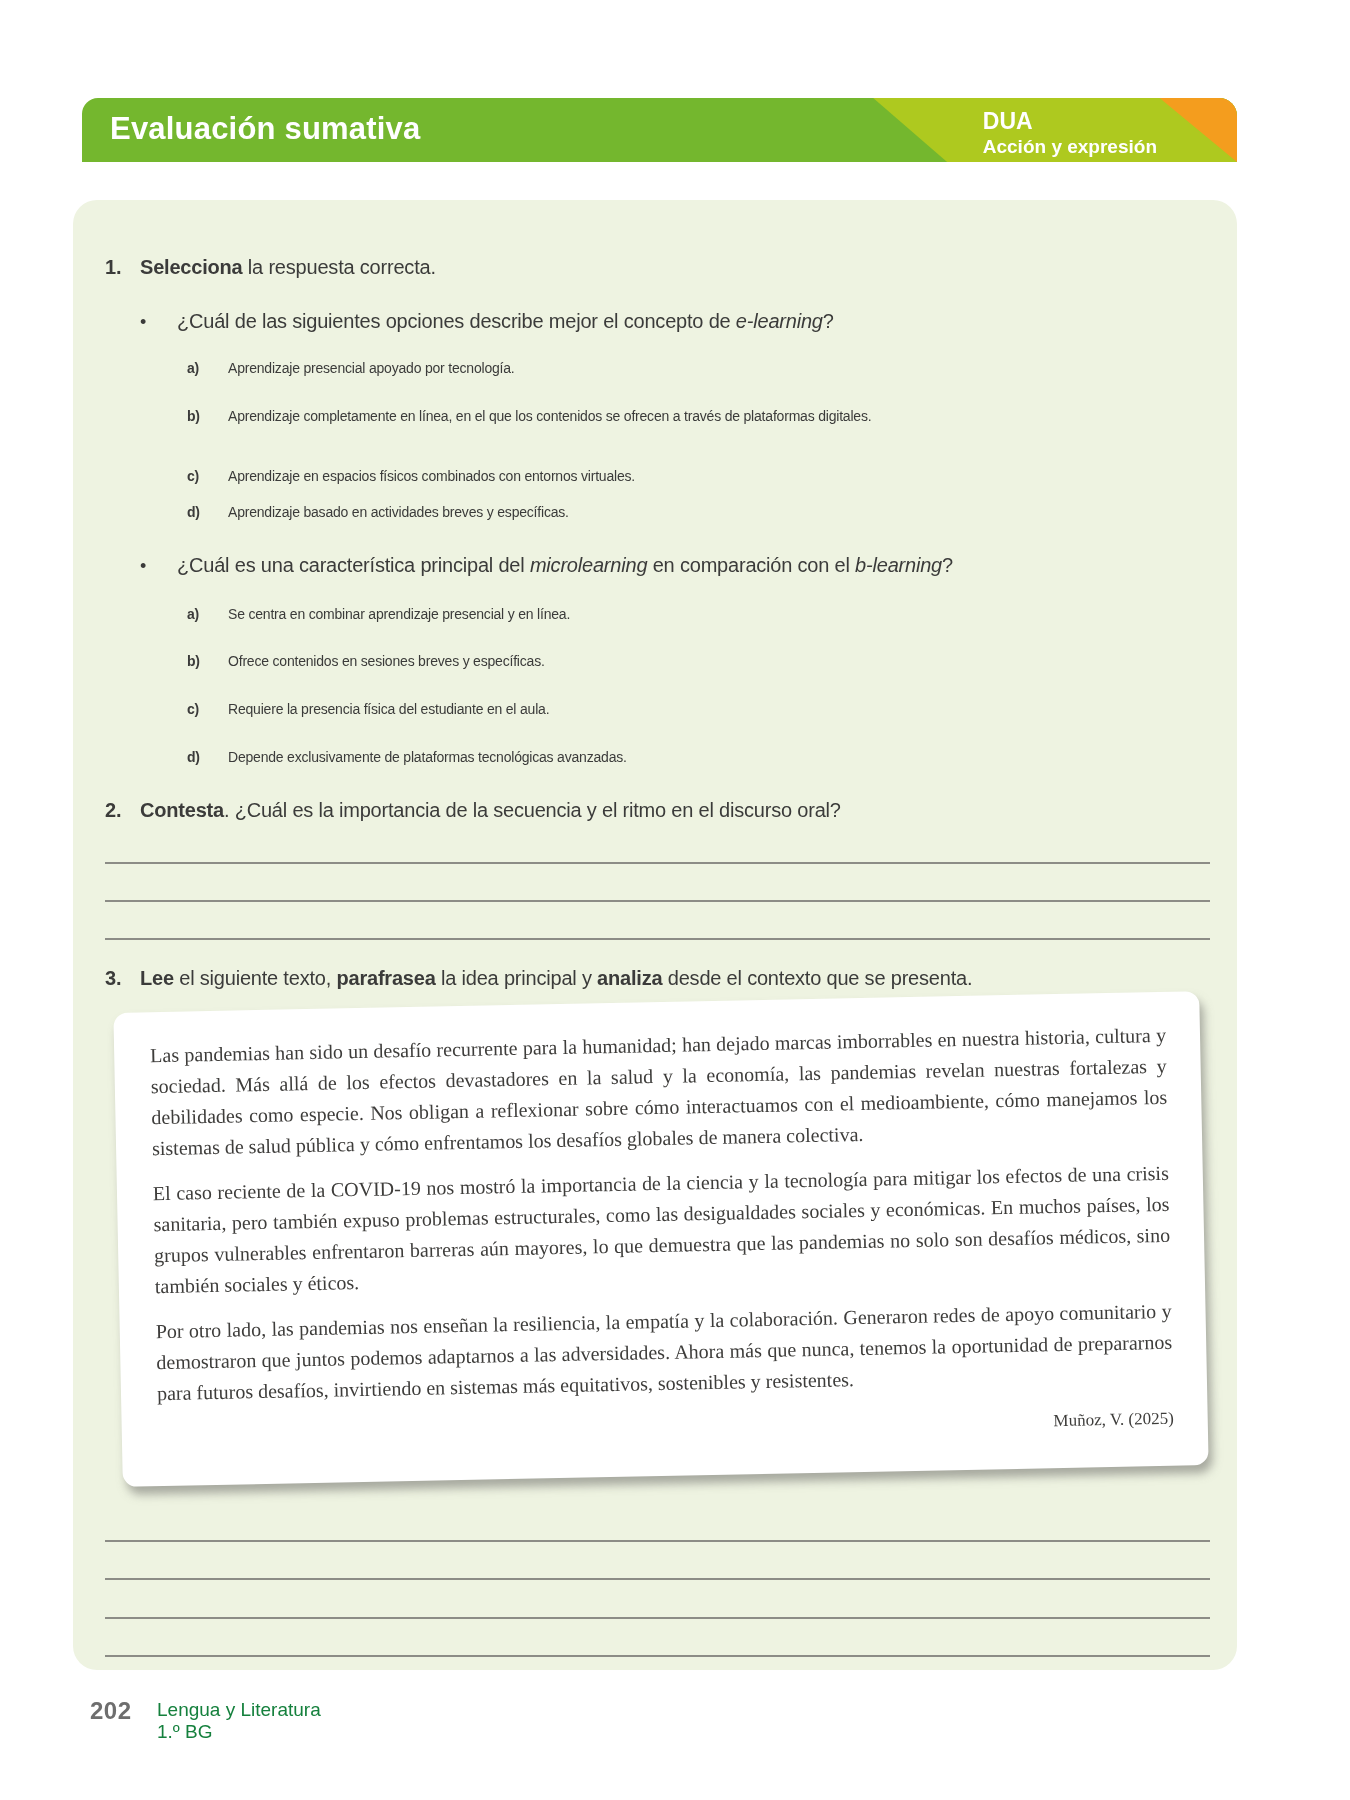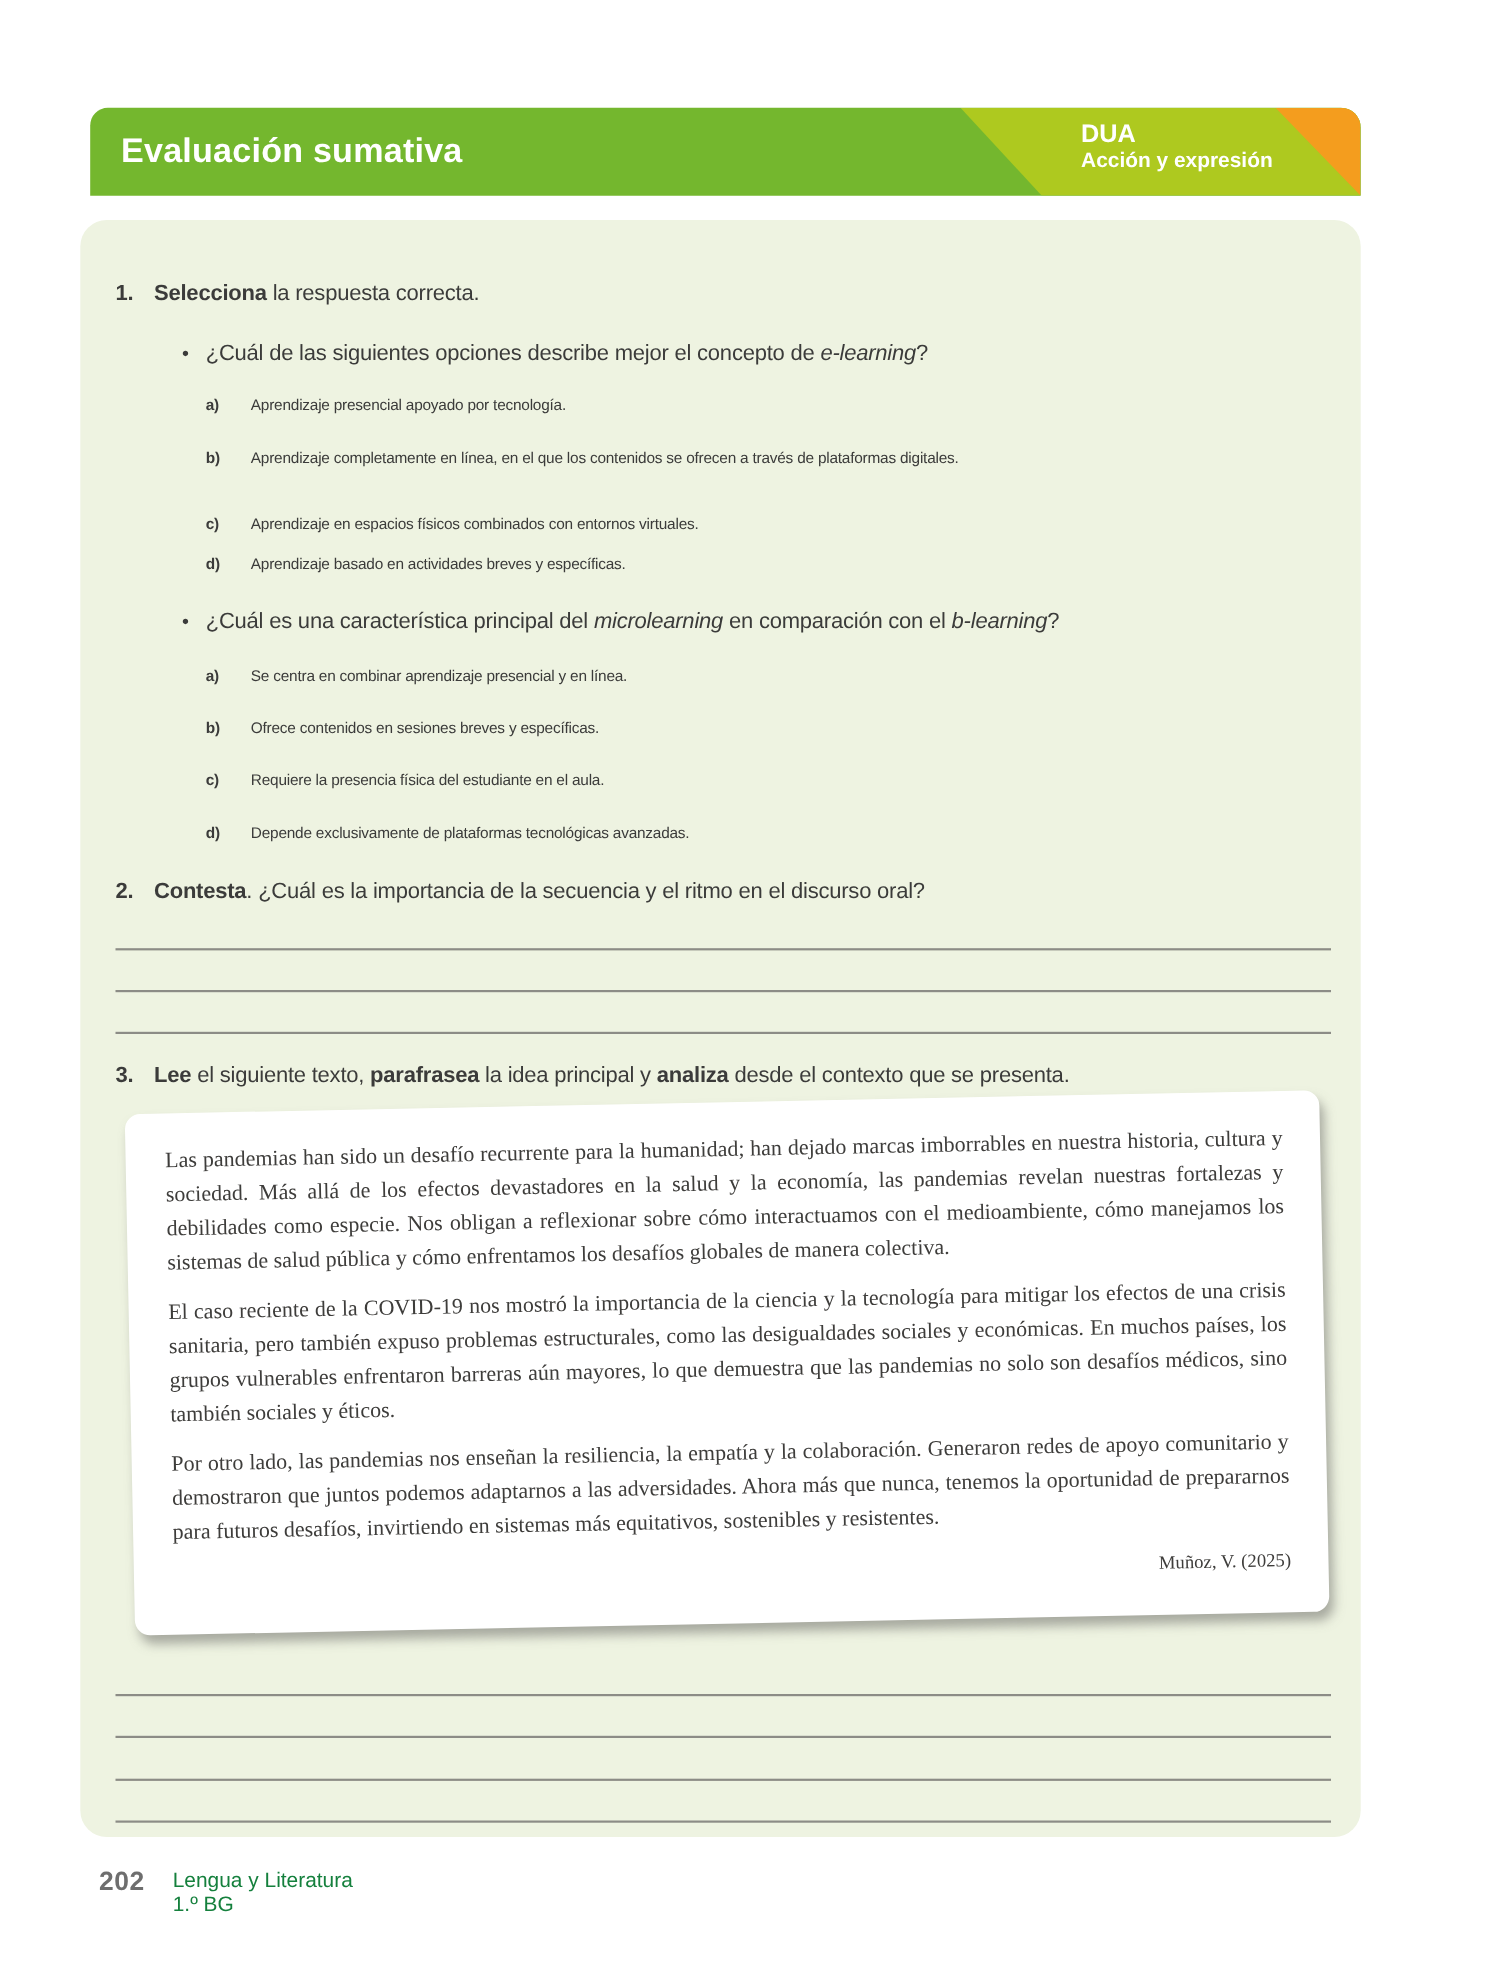--- a/index.html
+++ b/index.html
@@ -5,21 +5,21 @@
   html,body{margin:0;padding:0;}
   body{
     width:1350px;height:1800px;background:#ffffff;
     font-family:"Liberation Sans",sans-serif;color:#3b3b3a;
     position:relative;overflow:hidden;
   }
   .page{position:absolute;inset:0;}
 
   
   .header{
-    position:absolute;left:82px;top:98px;width:1155px;height:80px;
+    position:absolute;left:82px;top:98px;width:1155px;height:64px;
     background:#74b72e;border-radius:16px 18px 0 0;overflow:hidden;
   }
   .header .lime{
     position:absolute;inset:0;background:#aec91f;
     clip-path:polygon(68.5% 0,100% 0,100% 100%,74.9% 100%);
   }
   .header .orange{
     position:absolute;inset:0;background:#f49d1e;
     clip-path:polygon(93.3% 0,100% 0,100% 100%);
   }
@@ -35,21 +35,21 @@
 
   
   .panel{
     position:absolute;left:73px;top:200px;width:1164px;height:1470px;
     background:#eef3e1;border-radius:24px;
   }
 
   .row{position:absolute;font-size:20px;letter-spacing:-0.2px;white-space:nowrap;color:#3b3b3a;}
   .q-row{left:105px;}
   .q-row .num{display:inline-block;width:35px;font-weight:700;}
-  .b-row{left:150px;text-align:center;}
+  .b-row{left:140px;}
   .b-row .dot{display:inline-block;width:37px;font-size:18px;}
   .o-row{left:187px;font-size:14px;}
   .o-row .letter{display:inline-block;width:41px;font-weight:700;}
   .bold{font-weight:700;margin-top:44px;}
   .it{font-style:italic;}
 
   .ans-line{position:absolute;left:105px;width:1105px;height:2px;background:#8c8c86;}
 
   
   .paper{

